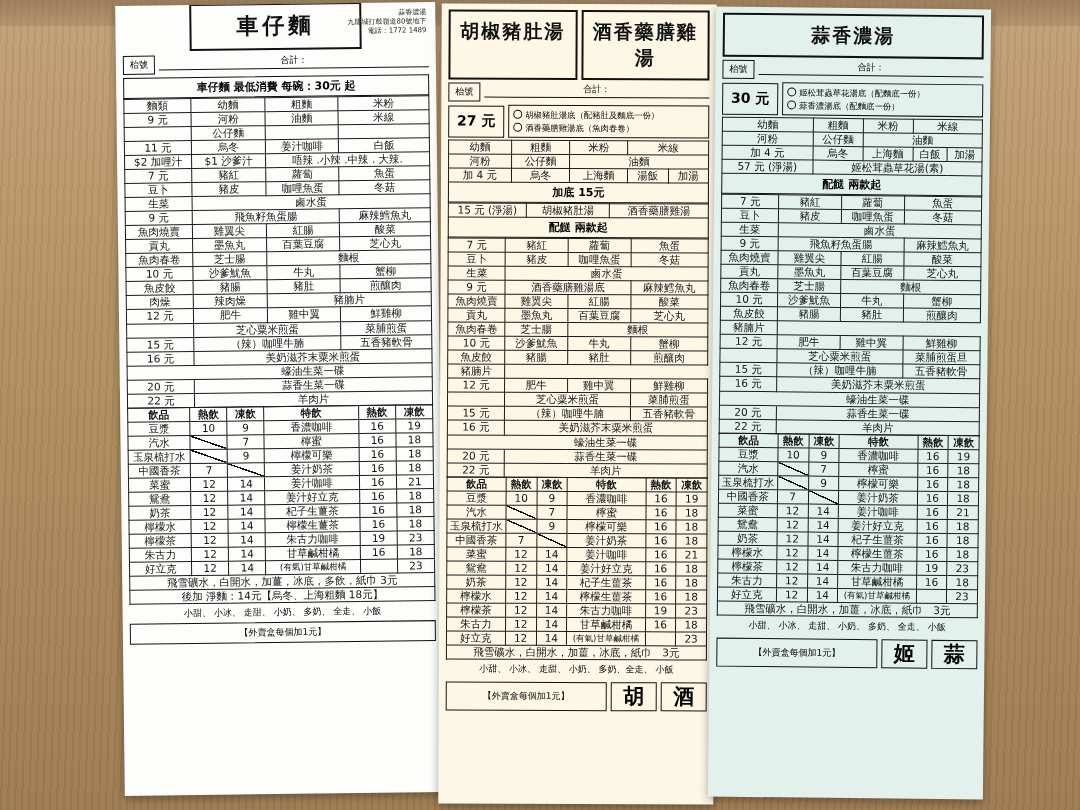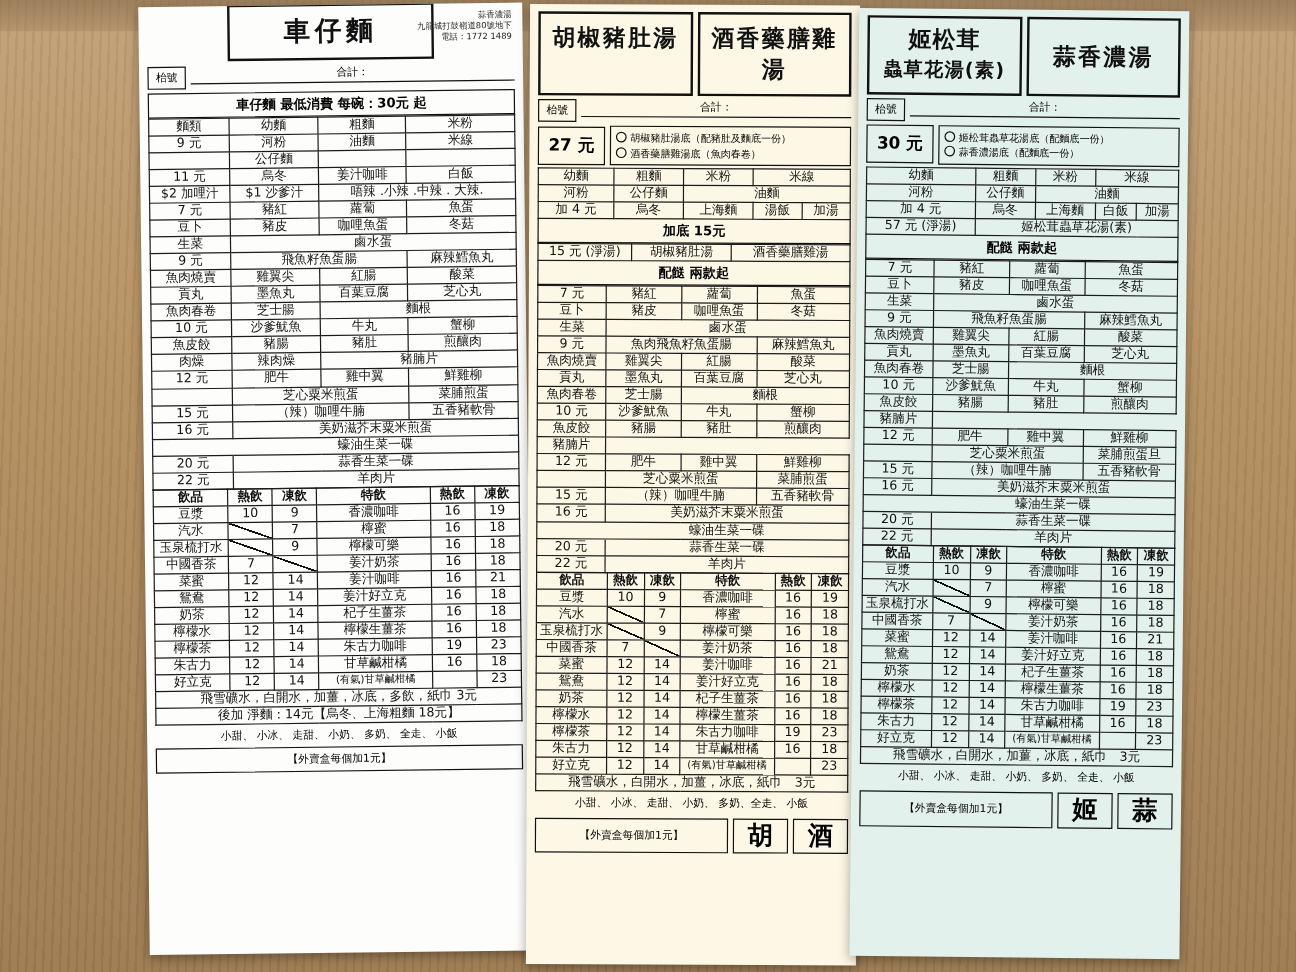--- a/index.html
+++ b/index.html
@@ -422,21 +422,21 @@
             <td>豬皮</td>
             <td>咖哩魚蛋</td>
             <td>冬菇</td>
           </tr>
       <tr>
             <td>生菜</td>
             <td colspan="3">鹵水蛋</td>
           </tr>
       <tr>
             <td>9 元</td>
-            <td colspan="2">魚肉飛魚籽魚蛋腸</td>
+            <td colspan="2">酒香藥膳雞湯底</td>
             <td>麻辣鱈魚丸</td>
           </tr>
       <tr>
             <td>魚肉燒賣</td>
             <td>雞翼尖</td>
             <td>紅腸</td>
             <td>酸菜</td>
           </tr>
       <tr>
             <td>貢丸</td>
@@ -610,24 +610,20 @@
       <div class="box" style="flex:1;justify-content:center;">【外賣盒每個加1元】</div>
       <div class="ch">胡</div>
       <div class="ch">酒</div>
     </div>
   </div>
 </div>
 
 <div class="menu" id="sheet3">
   <div class="inner" style="width:275px;">
     <div class="title-row" style="align-items:stretch;">
-      <div class="title-box" style="line-height:1.25;letter-spacing:1px;">
-        <span>姬松茸</span><br>
-        <span style="font-size:16px;">蟲草花湯(素)</span>
-      </div>
       <div class="title-box" style="display:flex;align-items:center;justify-content:center;">蒜香濃湯</div>
     </div>
 
     <div class="sumline">
       <span class="l">枱號</span>
       <span class="r">合計：</span>
     </div>
 
     <div class="opt-row">
       <div class="opt-box">30 元</div>

